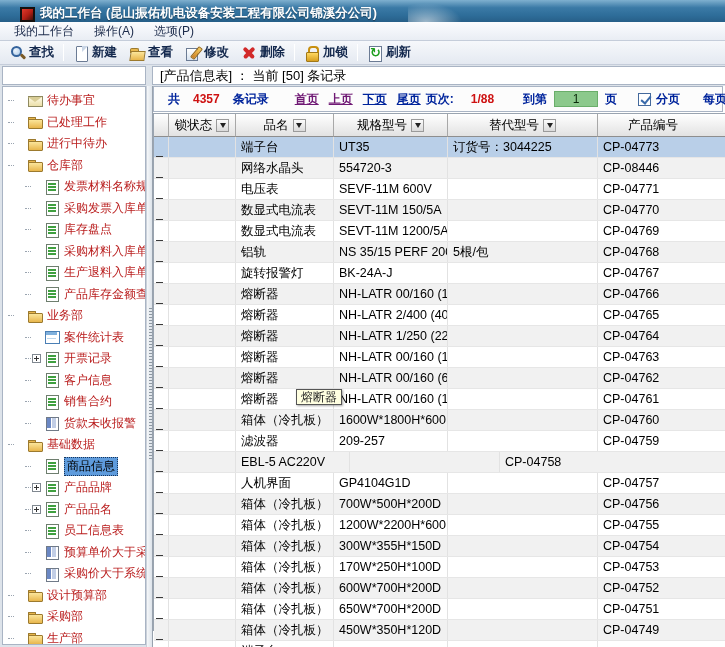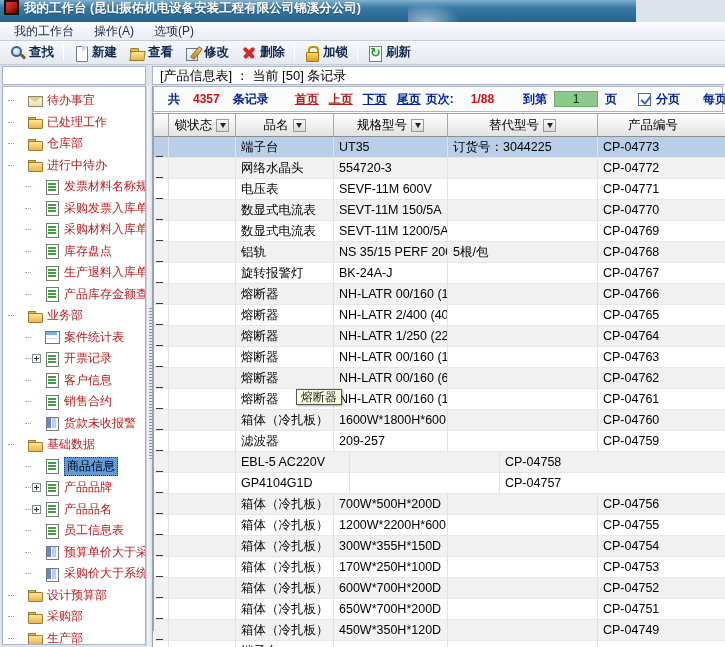--- a/index.html
+++ b/index.html
@@ -2,23 +2,23 @@
 <html><head>
 <meta charset="utf-8">
 <style>
   * { margin:0; padding:0; box-sizing:border-box; }
   html,body { width:725px; height:647px; overflow:hidden; }
   body { font-family:"Liberation Sans","DejaVu Sans",sans-serif; font-size:12px; }
 
   .app { position:relative; width:725px; height:647px; background:#DDE3EA; overflow:hidden; }
 
   
-  .titlebar { position:absolute; left:0; top:0; width:636px; height:22px;
+  .titlebar { position:absolute; left:0; top:0; width:725px; height:22px;
     background:linear-gradient(180deg,#7FB0CF 0%,#3B7AA6 35%,#2E6D99 70%,#275F88 100%);
-    display:flex; align-items:flex-start; padding:0 4px; }
+    display:flex; align-items:flex-end; padding:0 20px; }
   .titlebar::after { content:""; position:absolute; left:408px; top:0; width:60px; height:22px;
     background:radial-gradient(ellipse at 30% 100%, rgba(255,255,255,.55), transparent 60%); }
   .app-logo { width:15px; height:15px; background:#14100E; position:relative; margin-right:5px; flex:none; }
   .app-logo::after { content:""; position:absolute; inset:2px;
     background:linear-gradient(135deg,#E23A2C 0%,#B01E14 55%,#40100A 100%); }
   .title-text { color:#FFFFFF; font-weight:bold; font-size:12.5px; white-space:nowrap; text-shadow:0 1px 1px rgba(0,0,0,.4); }
 
   
   .menubar { position:absolute; left:0; top:22px; width:725px; height:19px;
     background:linear-gradient(180deg,#FBFCFE,#E9EDF4); border-bottom:1px solid #C5CDDA;
@@ -110,21 +110,21 @@
     background:repeating-linear-gradient(180deg,#8C96A0 0 1px,transparent 1px 3px); }
 
   
   .rightpanel { position:absolute; left:153px; top:86px; width:572px; height:561px; overflow:hidden; background:#FFFFFF; }
 
   .pagebar { position:absolute; left:0; top:0; width:570px; height:26px; background:#FCFCFC;
     border:1px solid #A9B4C4; display:flex; align-items:center; padding-left:14px; white-space:nowrap; }
   .pg-navy { color:#00249C; font-weight:bold; }
   .pg-red { color:#CE1212; font-weight:bold; }
   .pg-link { color:#00249C; font-weight:bold; text-decoration:underline; cursor:pointer; }
-  .pg-link.disabled { color:#b91c1c; }
+  .pg-link.disabled { color:#701a75; }
   .goto-input { width:44px; height:16px; background:#8CC98C; border:1px solid #6AAE6A;
     text-align:center; font-size:12px; color:#0A2A0A; font-family:inherit; }
   .checkbox { width:13px; height:13px; background:#FFFFFF; border:1px solid #44699C; position:relative; flex:none; }
   .checkbox.checked::after { content:""; position:absolute; left:3.5px; top:0.5px; width:4px; height:8px;
     border:solid #3A6AAA; border-width:0 2px 2px 0; transform:rotate(40deg); }
 
   
   .grid { position:absolute; left:0; top:27px; width:572px; bottom:16px; border-left:1px solid #9AA4B0; }
   .thead { display:flex; height:24px; border-top:1px solid #9AA4B0; }
   .hcell { display:flex; align-items:center; justify-content:center; gap:4px;
@@ -229,51 +229,51 @@
 
       <div class="tree-item lvl0">
         <span class="expander"></span>
         <span class="nicon ic-folder"></span>
         <span class="tlabel">已处理工作</span>
       </div>
 
       <div class="tree-item lvl0">
         <span class="expander"></span>
         <span class="nicon ic-folder"></span>
+        <span class="tlabel">进行中待办</span>
+      </div>
+
+      <div class="tree-item lvl0">
+        <span class="expander"></span>
+        <span class="nicon ic-folder"></span>
         <span class="tlabel">仓库部</span>
       </div>
 
-      <div class="tree-item lvl0">
-        <span class="expander"></span>
-        <span class="nicon ic-folder"></span>
-        <span class="tlabel">进行中待办</span>
-      </div>
-
       <div class="tree-item lvl1">
         <span class="expander"></span>
         <span class="nicon ic-report"></span>
         <span class="tlabel">发票材料名称规格表</span>
       </div>
 
       <div class="tree-item lvl1">
         <span class="expander"></span>
         <span class="nicon ic-report"></span>
         <span class="tlabel">采购发票入库单</span>
       </div>
 
       <div class="tree-item lvl1">
         <span class="expander"></span>
         <span class="nicon ic-report"></span>
+        <span class="tlabel">库存盘点</span>
+      </div>
+
+      <div class="tree-item lvl1">
+        <span class="expander"></span>
+        <span class="nicon ic-report"></span>
         <span class="tlabel">采购材料入库单</span>
-      </div>
-
-      <div class="tree-item lvl1">
-        <span class="expander"></span>
-        <span class="nicon ic-report"></span>
-        <span class="tlabel">库存盘点</span>
       </div>
 
       <div class="tree-item lvl1">
         <span class="expander"></span>
         <span class="nicon ic-report"></span>
         <span class="tlabel">生产退料入库单</span>
       </div>
 
       <div class="tree-item lvl1">
         <span class="expander"></span>
@@ -442,21 +442,21 @@
             <div class="cell col-alt">订货号：3044225</div>
             <div class="cell col-code">CP-04773</div>
           </div>
 
           <div class="trow">
             <div class="cell col-gut"></div>
             <div class="cell col-lock"></div>
             <div class="cell col-name">网络水晶头</div>
             <div class="cell col-spec">554720-3</div>
             <div class="cell col-alt"></div>
-            <div class="cell col-code">CP-04772</div>
+            <div class="cell col-code">CP-08446</div>
           </div>
 
           <div class="trow">
             <div class="cell col-gut"></div>
             <div class="cell col-lock"></div>
             <div class="cell col-name">电压表</div>
             <div class="cell col-spec">SEVF-11M 600V</div>
             <div class="cell col-alt"></div>
             <div class="cell col-code">CP-04771</div>
           </div>
@@ -573,20 +573,21 @@
             <div class="cell col-gut"></div>
             <div class="cell col-lock"></div>
             <div class="cell col-spec">EBL-5 AC220V</div>
             <div class="cell col-alt"></div>
             <div class="cell col-code">CP-04758</div>
           </div>
 
           <div class="trow">
             <div class="cell col-gut"></div>
             <div class="cell col-lock"></div>
+            <div class="cell col-name">人机界面</div>
             <div class="cell col-spec">GP4104G1D</div>
             <div class="cell col-alt"></div>
             <div class="cell col-code">CP-04757</div>
           </div>
 
           <div class="trow">
             <div class="cell col-gut"></div>
             <div class="cell col-lock"></div>
             <div class="cell col-name">箱体（冷扎板）</div>
             <div class="cell col-spec">700W*500H*200D</div>

